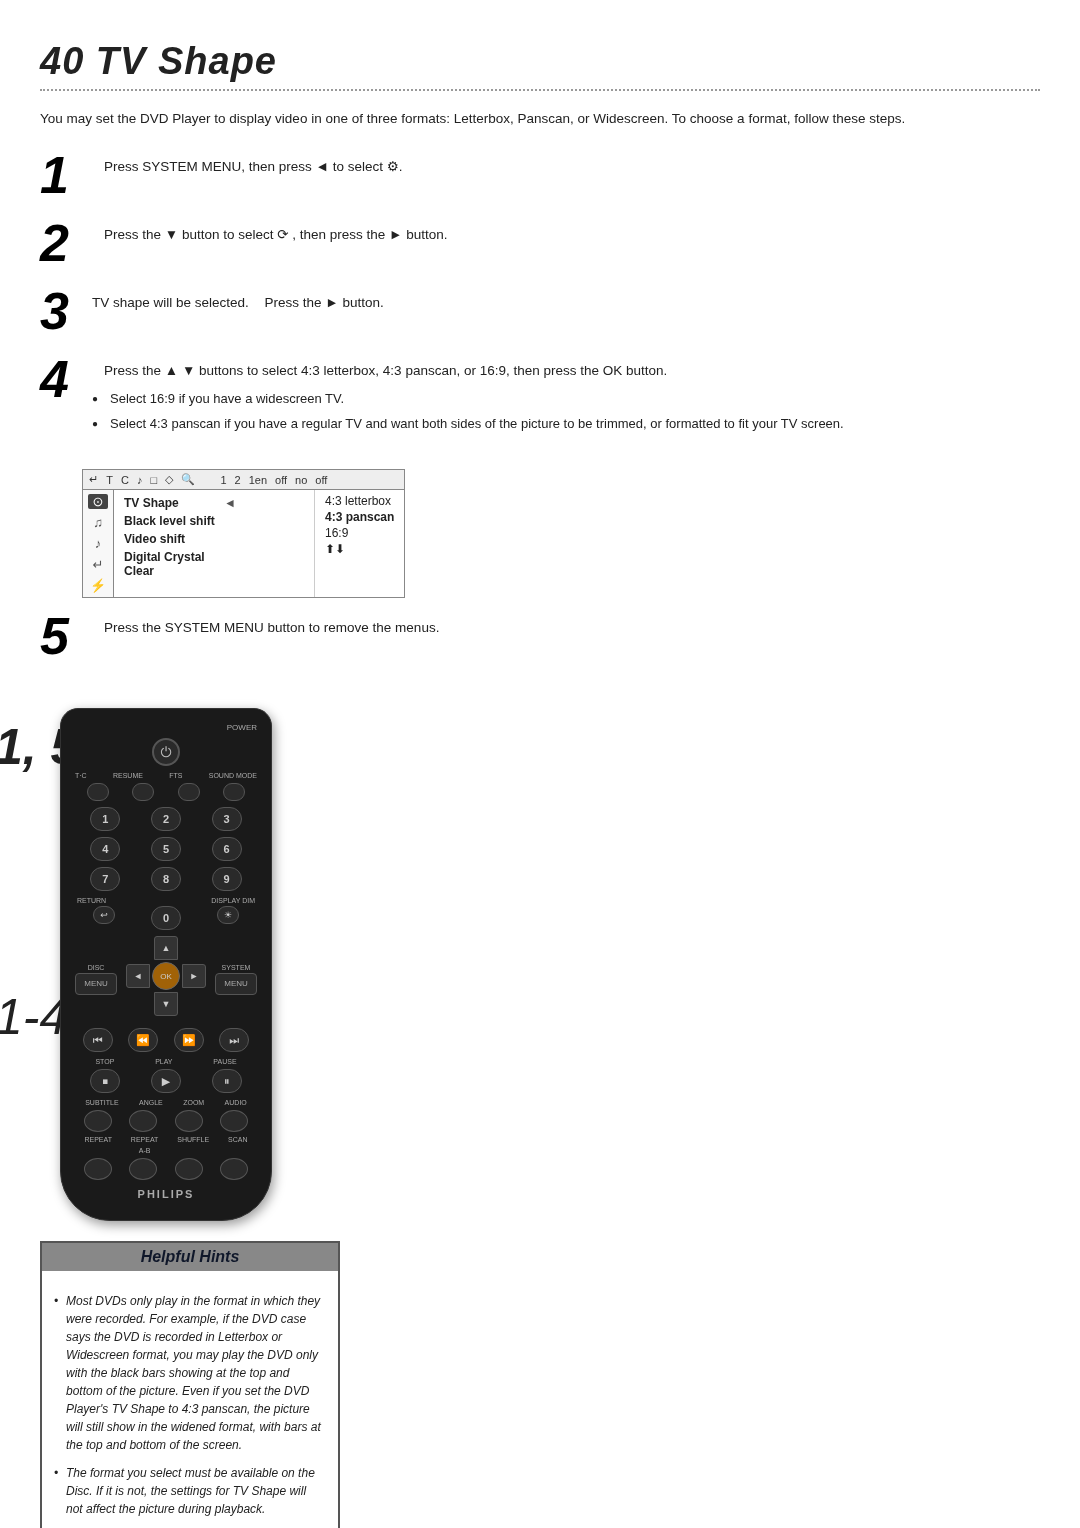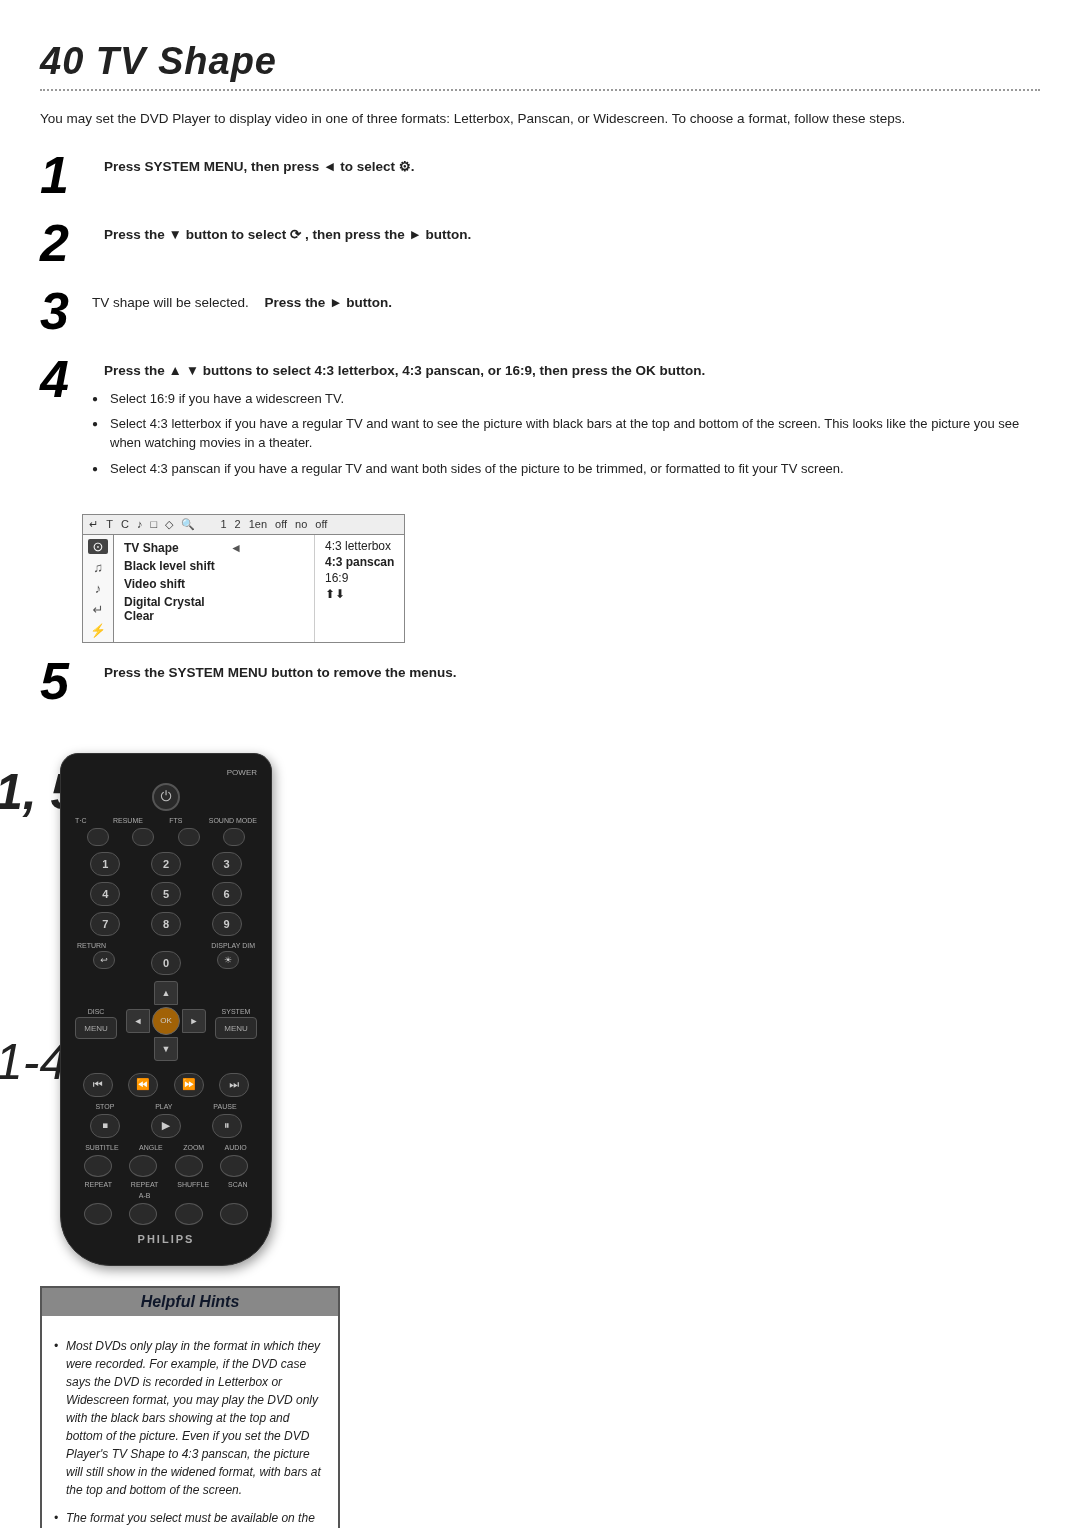--- a/index.html
+++ b/index.html
@@ -69,21 +69,21 @@
       padding-top: 8px;
       flex: 1;
     }
 
     .step-content p {
       font-size: 13.5px;
       line-height: 1.5;
     }
 
     .step-content strong {
-      font-weight: bold;
+      font-weight: normal;
       padding-left: 12px;
     }
 
     .bullet-list {
       list-style: none;
       margin: 8px 0 0 0;
       padding: 0;
     }
 
     .bullet-list li {
@@ -153,21 +153,20 @@
     .menu-main-content {
       padding: 4px 10px;
       min-width: 200px;
     }
 
     .menu-row {
       display: flex;
       align-items: center;
       padding: 2px 0;
       font-size: 12px;
-      gap: 6px;
     }
 
     .menu-row .label {
       width: 100px;
       font-weight: bold;
     }
 
     .menu-row .arrow {
       color: #555;
     }
@@ -477,21 +476,20 @@
 
     
     <div class="step-block">
       <div class="step-number">4</div>
       <div class="step-content">
         <p>
           <strong>Press the ▲ ▼ buttons to select 4:3 letterbox, 4:3 panscan, or 16:9, then press the OK button.</strong>
         </p>
         <ul class="bullet-list">
           <li>Select 16:9 if you have a widescreen TV.</li>
-          <li>Select 4:3 letterbox if you have a regular TV and want to see the picture with black bars at the top and bottom of the screen. This looks like the picture you see when watching movies in a theater.</li>
           <li>Select 4:3 panscan if you have a regular TV and want both sides of the picture to be trimmed, or formatted to fit your TV screen.</li>
         </ul>
       </div>
     </div>
 
     
     <div class="menu-table-wrapper">
       
       <div class="menu-top-row">
         <span>↵</span>

